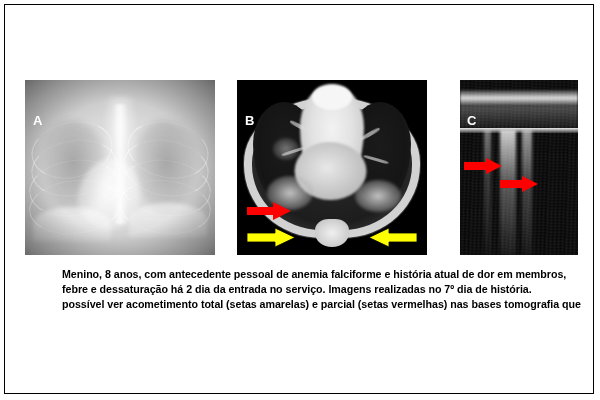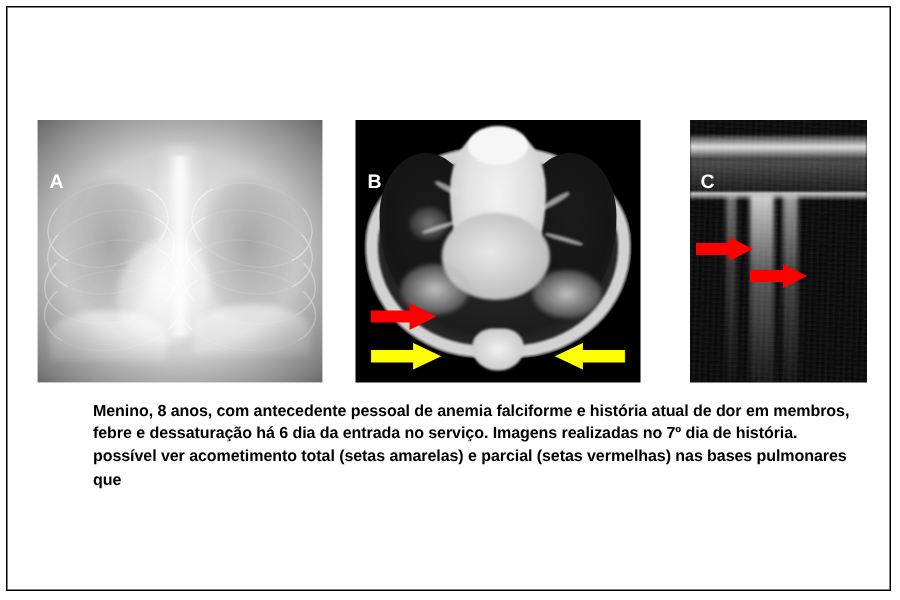--- a/index.html
+++ b/index.html
@@ -365,17 +365,17 @@
         <polygon points="0,4 22,4 22,0 38,8 22,16 22,12 0,12" fill="#ff0000"></polygon>
       </svg>
 
       <div class="panel-letter letter">C</div>
     </div>
 
   </div>
 
   <div id="caption">
     <p>Menino, 8 anos, com antecedente pessoal de anemia falciforme e história atual de dor em membros,</p>
-    <p>febre e dessaturação há 6 dia da entrada no serviço. Imagens realizadas no 7º dia de história.</p>
-    <p>possível ver acometimento total (setas amarelas) e parcial (setas vermelhas) nas bases pulmonares que</p>
+    <p>febre e dessaturação há 2 dia da entrada no serviço. Imagens realizadas no 7º dia de história.</p>
+    <p>possível ver acometimento total (setas amarelas) e parcial (setas vermelhas) nas bases tomografia que</p>
   </div>
 
 </div>
 
 </body></html>

